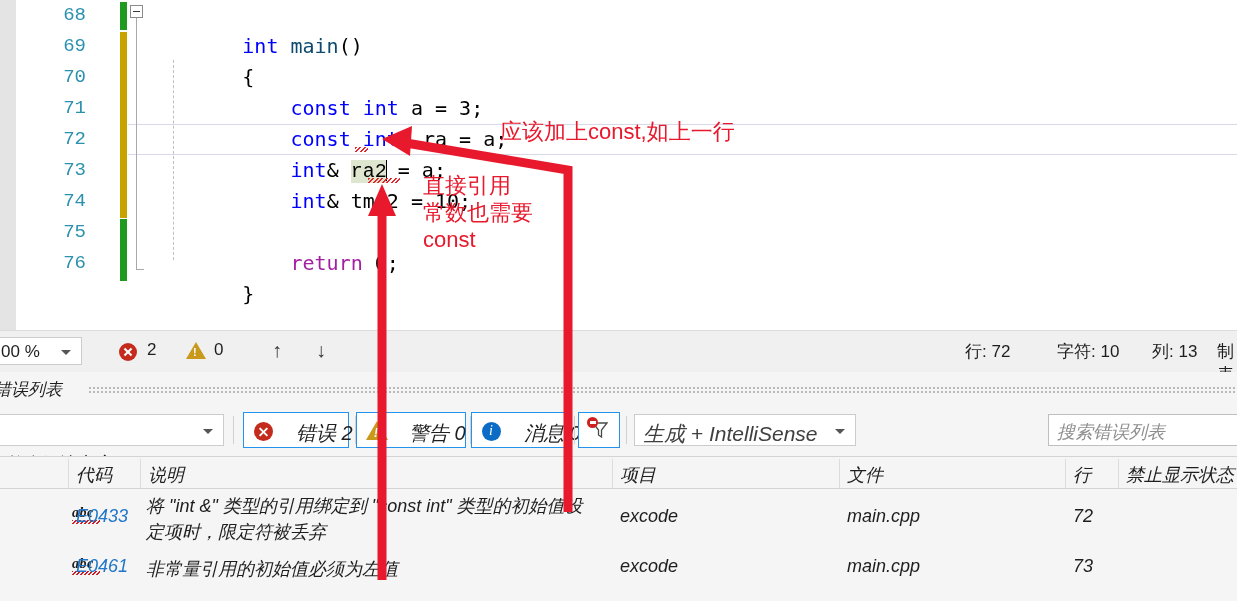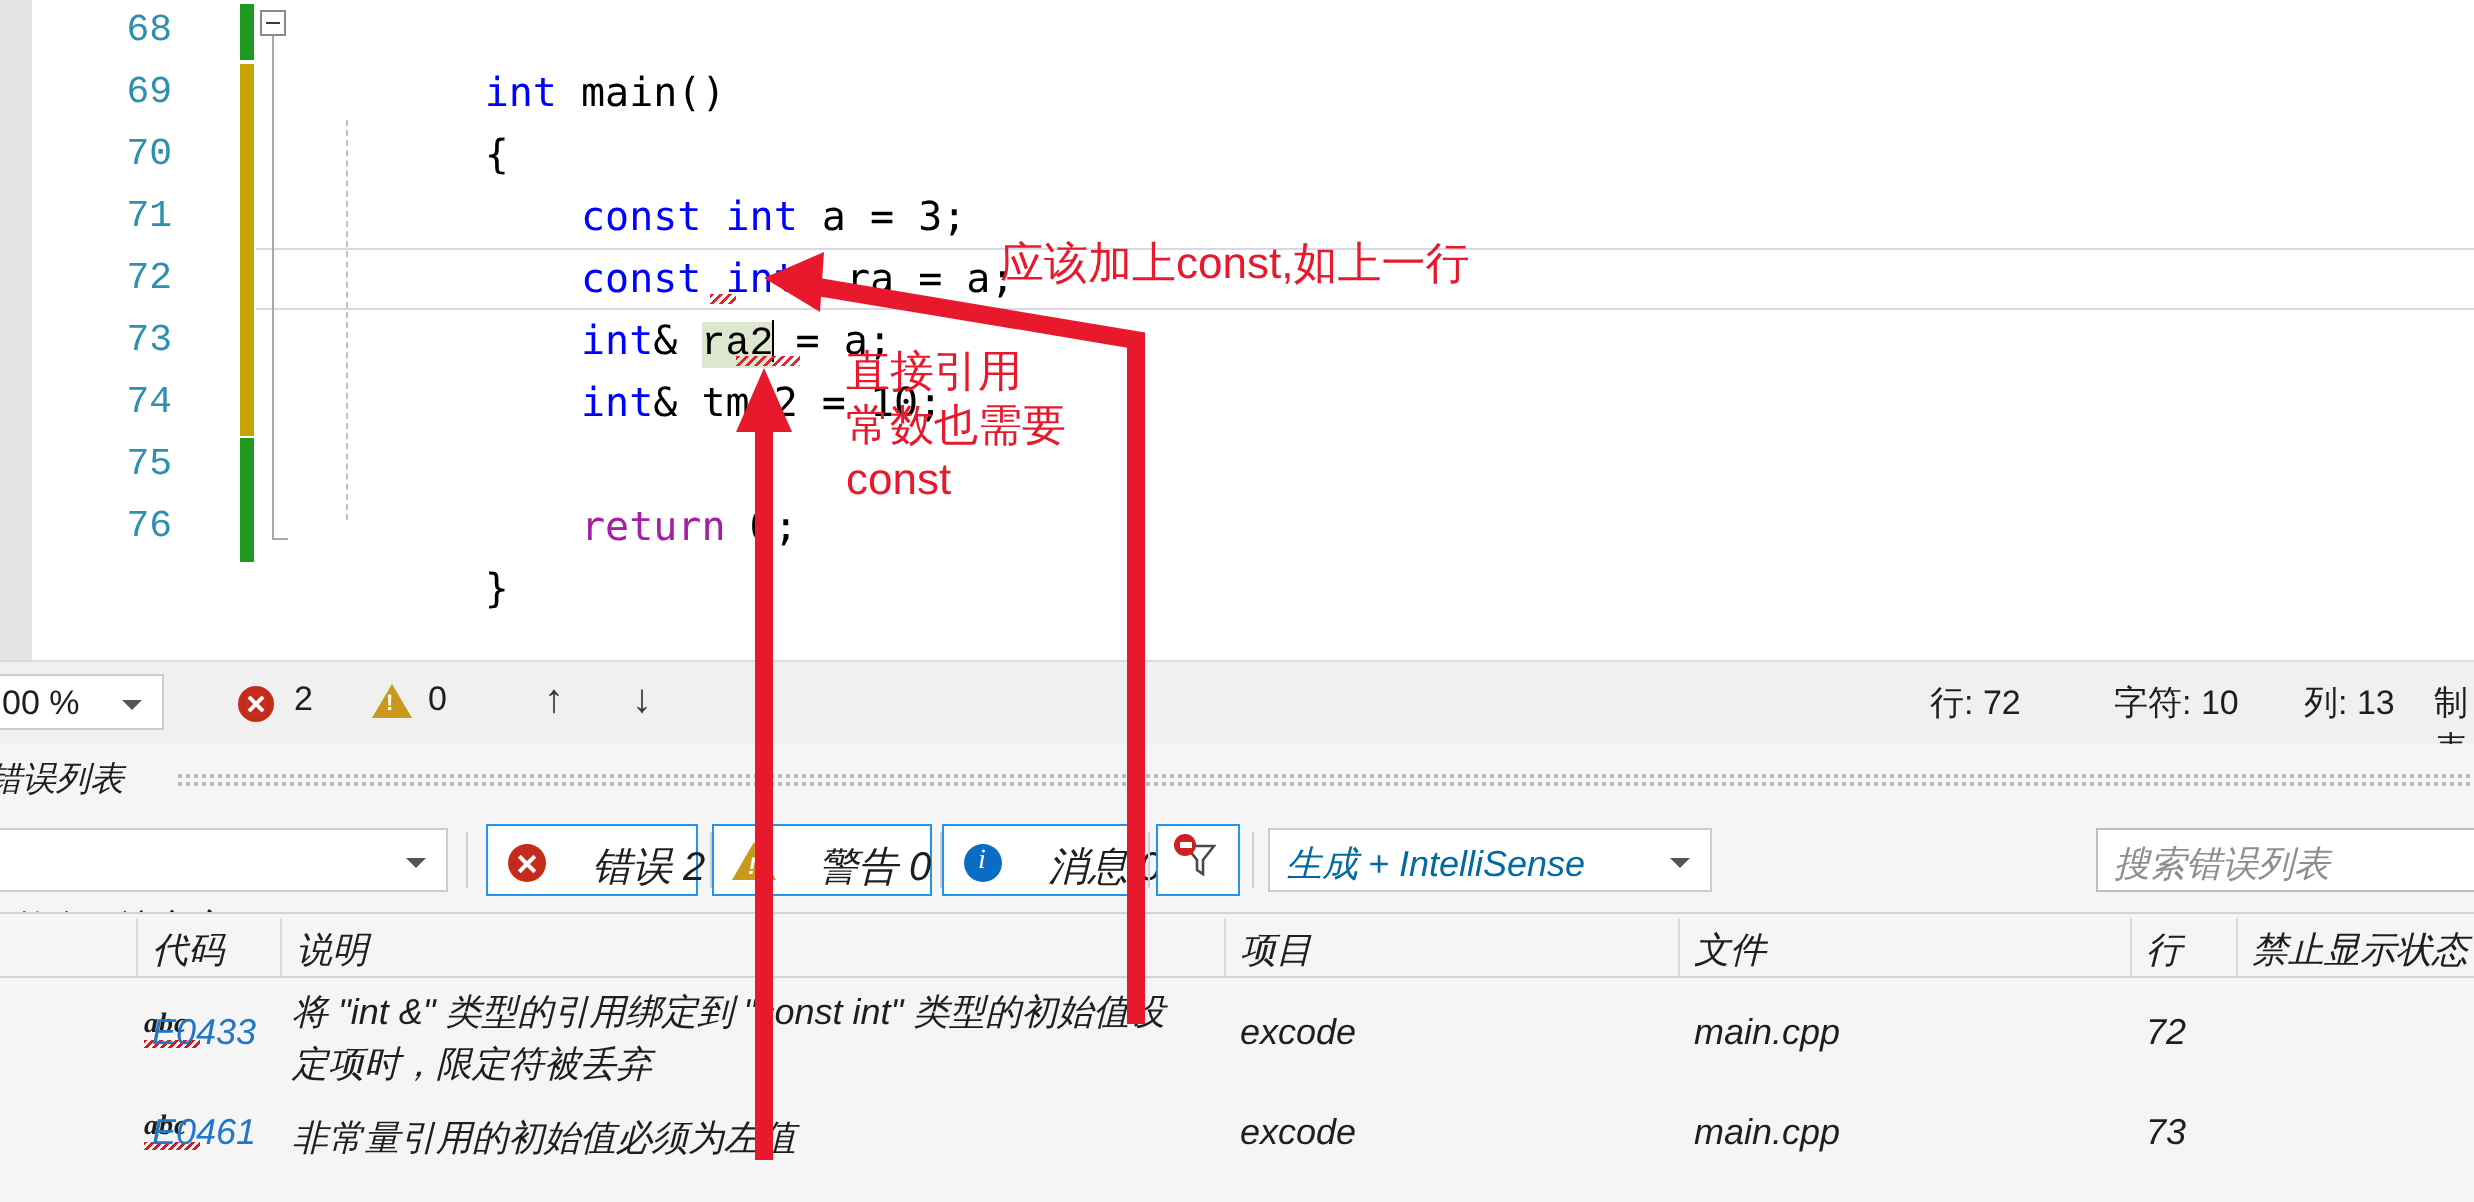--- a/index.html
+++ b/index.html
@@ -24,21 +24,21 @@
   .tb{position:absolute;left:0;width:7px;}
   .tb.green{background:#1f9a1f;}
   .tb.gold{background:#c8a300;}
   .codearea{position:absolute;left:128px;top:0;right:0;height:330px;}
   .cl{
     position:absolute;left:0;height:31px;line-height:31px;
     font-family:"DejaVu Sans Mono","Liberation Mono",monospace;
     font-size:20px;white-space:pre;color:#000000;
   }
   .kw{color:#0000ff;}
-  .fn{color:#000000;text-align:right;}
+  .fn{color:#0c4a6e;text-align:right;}
   .ctl{color:#a31fa3;}
   .pln{color:#000000;}
   .cursorline{
     position:absolute;left:128px;right:0;height:31px;
     border-top:1px solid #d8d8e8;border-bottom:1px solid #d8d8e8;
     background:transparent;box-sizing:border-box;
   }
   .selhl{background:#dfe6cf;font-family:Liberation Mono, monospace;}
   .caret{display:inline-block;width:1px;height:21px;background:#000;vertical-align:-4px;margin:0 -1px;}
   .squig{
@@ -119,21 +119,21 @@
     position:absolute;left:578px;top:2px;width:42px;height:36px;
     border:1px solid #2294f0;background:#fff;box-sizing:border-box;
   }
   .funnel{position:absolute;left:13px;top:8px;width:16px;height:18px;}
   .funnel-badge{position:absolute;left:8px;top:4px;width:11px;height:11px;border-radius:50%;background:#cf2020;}
   .funnel-badge:after{content:"";position:absolute;left:2.5px;top:4px;width:6px;height:3px;background:#fff;}
   .build-combo{
     position:absolute;left:634px;top:4px;width:222px;height:32px;
     background:#fff;border:1px solid #cccccc;box-sizing:border-box;
   }
-  .build-combo .sv{position:absolute;left:8px;top:5px;font-size:18px;color:#0369a1;}
+  .build-combo .sv{position:absolute;left:8px;top:5px;font-size:21px;color:#404040;}
   .build-combo .arw{position:absolute;right:10px;top:14px;width:0;height:0;
     border-left:5px solid transparent;border-right:5px solid transparent;border-top:5px solid #555;}
   .searchbox{
     position:absolute;left:1048px;top:4px;width:200px;height:32px;
     background:#fff;border:1px solid #bfbfbf;box-sizing:border-box;
   }
   .searchbox .ph{position:absolute;left:8px;top:5px;font-size:18px;color:#8e8e8e;}
 
   
   .thead{

